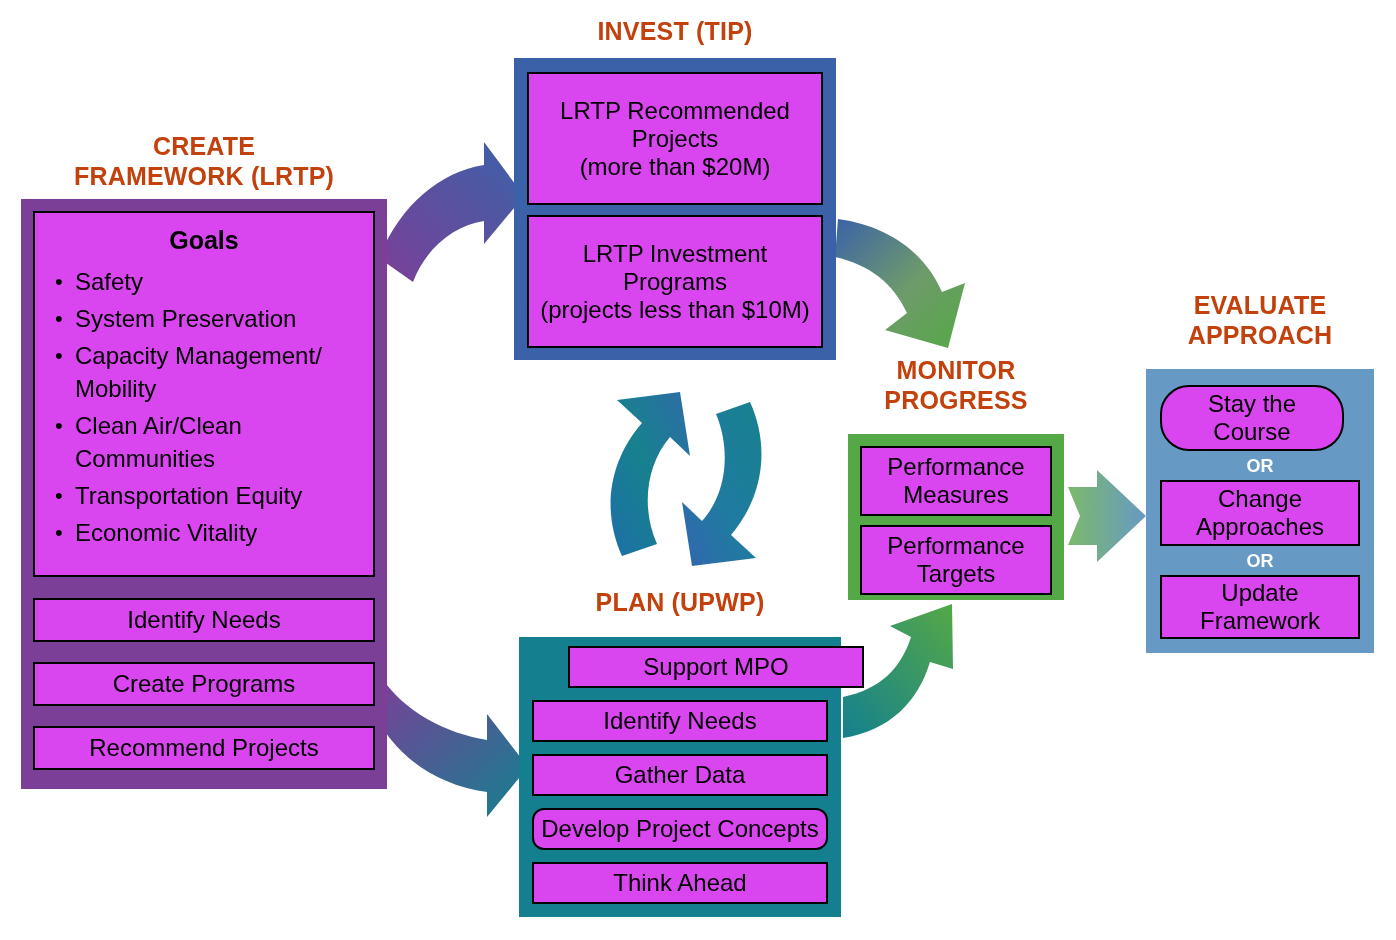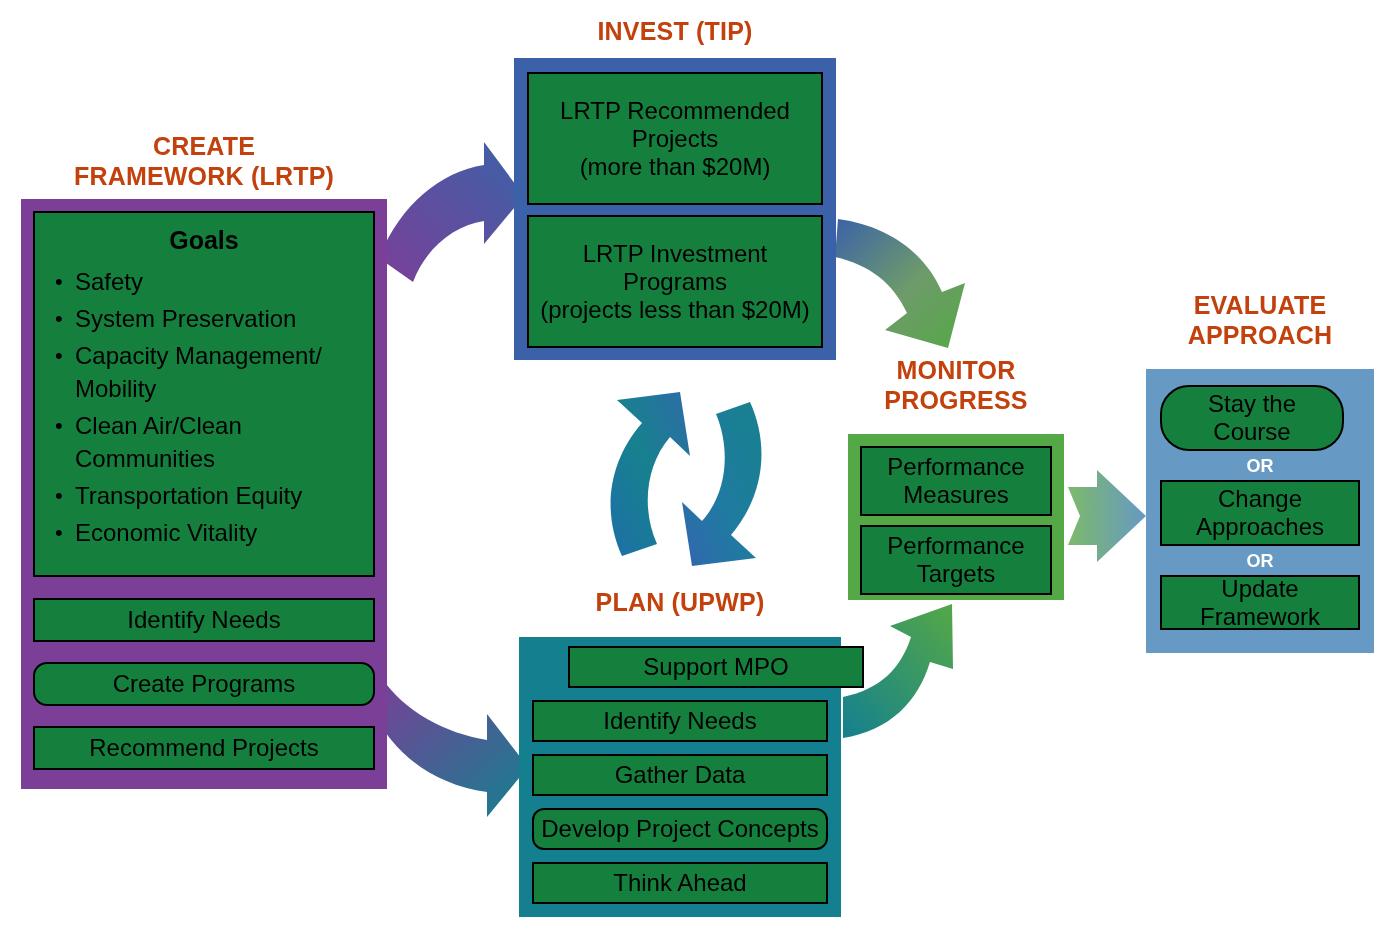--- a/index.html
+++ b/index.html
@@ -25,21 +25,21 @@
     line-height:30px;
     letter-spacing:0.2px;
     color:#c2410c;
     white-space:pre-line;
   }
   .panel{
     position:absolute;
     box-sizing:border-box;
   }
   .card{
-    background:#15803d;
+    background:#d946ef;
     border:2px solid #000000;
     box-sizing:border-box;
     display:flex;
     align-items:center;
     justify-content:center;
     text-align:center;
     font-size:24px;
     line-height:28px;
     color:#000;
   }
@@ -100,21 +100,21 @@
   #monitor-card-1{position:absolute;left:860px;top:446px;width:192px;height:70px;}
   #monitor-card-2{position:absolute;left:860px;top:525px;width:192px;height:70px;}
 
   
   #evaluate-panel{
     left:1146px;top:369px;width:228px;height:284px;
     background:#6699C4;
   }
   #eval-card-1{position:absolute;left:1160px;top:385px;width:184px;height:66px;border-radius:29px;}
   #eval-card-2{position:absolute;left:1160px;top:480px;width:200px;height:66px;}
-  #eval-card-3{position:absolute;left:1160px;top:575px;width:200px;height:55px;}
+  #eval-card-3{position:absolute;left:1160px;top:575px;width:200px;height:64px;}
   .or-label{
     position:absolute;left:1160px;width:200px;height:26px;
     text-align:center;font-weight:bold;font-size:18px;line-height:26px;
     color:#ffffff;
   }
   #or-1{top:453px;}
   #or-2{top:548px;}
 
   
   .arrow-svg{position:absolute;overflow:visible;}
@@ -225,40 +225,40 @@
       <li>Capacity Management/ Mobility</li>
       <li>Clean Air/Clean Communities</li>
       <li>Transportation Equity</li>
       <li>Economic Vitality</li>
     </ul>
   </div>
 
   <div class="card lrtp-step" style="top:598px;">
     <span>Identify Needs</span>
   </div>
-  <div class="card lrtp-step" style="top:662px;border-radius:14px;">
+  <div class="card lrtp-step" style="top:662px;">
     <span>Create Programs</span>
   </div>
   <div class="card lrtp-step" style="top:726px;">
     <span>Recommend Projects</span>
   </div>
 
   <div class="stage-title" id="tip-title" style="left:514px;top:16px;width:322px;">INVEST (TIP)</div>
 
   <div class="panel" id="tip-panel"></div>
 
   <div class="card" id="tip-card-1">
     <span>LRTP Recommended
 Projects
 (more than $20M)</span>
   </div>
   <div class="card" id="tip-card-2">
     <span>LRTP Investment
 Programs
-(projects less than $20M)</span>
+(projects less than $10M)</span>
   </div>
 
   <div class="stage-title" id="upwp-title" style="left:519px;top:587px;width:322px;">PLAN (UPWP)</div>
 
   <div class="panel" id="upwp-panel"></div>
 
   <div class="card upwp-step" style="top:646px;margin-left:36px;">
     <span>Support MPO</span>
   </div>
   <div class="card upwp-step" style="top:700px;">

